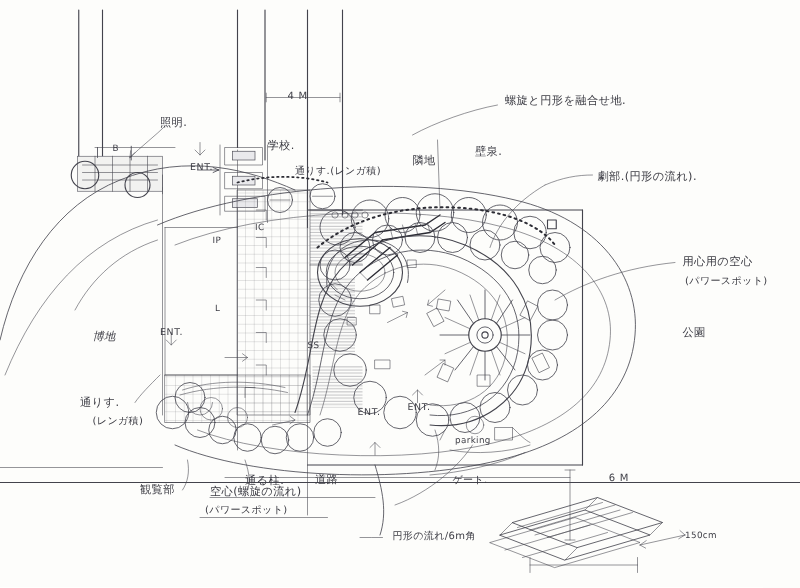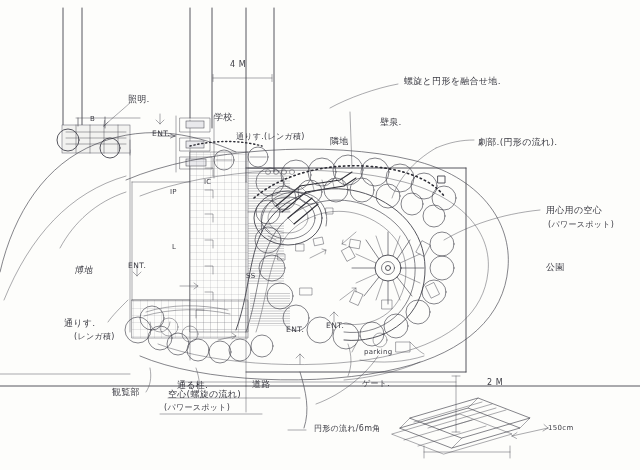--- a/index.html
+++ b/index.html
@@ -336,47 +336,47 @@
     <circle cx="276" cy="172" r="2.5" class="ln tn"></circle>
     <circle cx="284" cy="172" r="2.5" class="ln tn"></circle>
     <circle cx="292" cy="172" r="2.5" class="ln tn"></circle>
   </g>
 </svg>
 
 <div class="anno" style="left:128px;top:94px;">照明.</div>
 <div class="anno" style="left:214px;top:112px;">学校.</div>
 <div class="anno sm" style="left:236px;top:132px;">通りす.(レンガ積)</div>
 <div class="anno" style="left:74px;top:265px;font-style:italic;">博地</div>
-<div class="anno" style="left:330px;top:136px;">隣地</div>
+<div class="anno" style="left:330px;top:124px;">隣地</div>
 <div class="anno" style="left:380px;top:117px;">壁泉.</div>
 <div class="anno" style="left:404px;top:76px;">螺旋と円形を融合せ地.</div>
 <div class="anno" style="left:478px;top:137px;">劇部.(円形の流れ).</div>
 <div class="anno" style="left:546px;top:205px;">用心用の空心</div>
 <div class="anno sm" style="left:548px;top:220px;">(パワースポット)</div>
 <div class="anno" style="left:546px;top:262px;">公園</div>
 <div class="anno" style="left:64px;top:318px;">通りす.</div>
 <div class="anno sm" style="left:74px;top:332px;">(レンガ積)</div>
 <div class="anno" style="left:112px;top:387px;">観覧部</div>
-<div class="anno" style="left:177px;top:380px;">通る柱.</div>
+<div class="anno" style="left:196px;top:380px;">通る柱.</div>
 <div class="anno" style="left:252px;top:379px;">道路</div>
 <div class="anno" style="left:168px;top:389px;">空心(螺旋の流れ)</div>
 <div class="anno sm" style="left:164px;top:403px;">(パワースポット)</div>
 <div class="anno sm" style="left:362px;top:379px;">ゲート.</div>
 <div class="anno xs" style="left:364px;top:348px;">parking</div>
 <div class="anno sm" style="left:314px;top:424px;">円形の流れ/6m角</div>
 
 <div class="anno ent" style="left:152px;top:130px;">ENT.</div>
 <div class="anno ent" style="left:128px;top:262px;">ENT.</div>
 <div class="anno ent" style="left:286px;top:326px;">ENT.</div>
 <div class="anno ent" style="left:326px;top:322px;">ENT.</div>
 
 <div class="anno xs" style="left:90px;top:115px;">B</div>
 <div class="anno xs" style="left:172px;top:243px;">L</div>
 <div class="anno xs" style="left:168px;top:178px;margin-left:36px;">IC</div>
 <div class="anno xs" style="left:170px;top:188px;">IP</div>
 <div class="anno xs" style="left:246px;top:272px;">SS</div>
 
-<div class="anno dim" style="left:230px;top:60px;text-align:center;">4 M</div>
-<div class="anno dim" style="left:487px;top:378px;">2 M</div>
+<div class="anno dim" style="left:230px;top:72px;text-align:center;">4 M</div>
+<div class="anno dim" style="left:487px;top:378px;">6 M</div>
 <div class="anno dim" style="left:458px;top:476px;">8 M</div>
 <div class="anno xs" style="left:548px;top:424px;text-align:center;">150cm</div>
 
 </div>
 
 </body></html>

